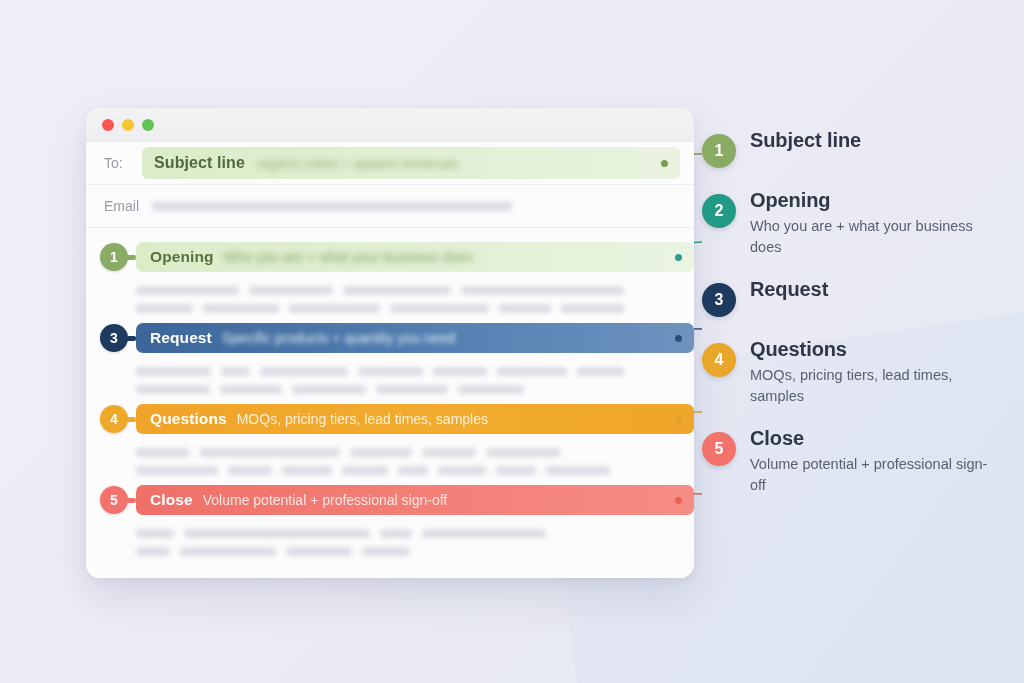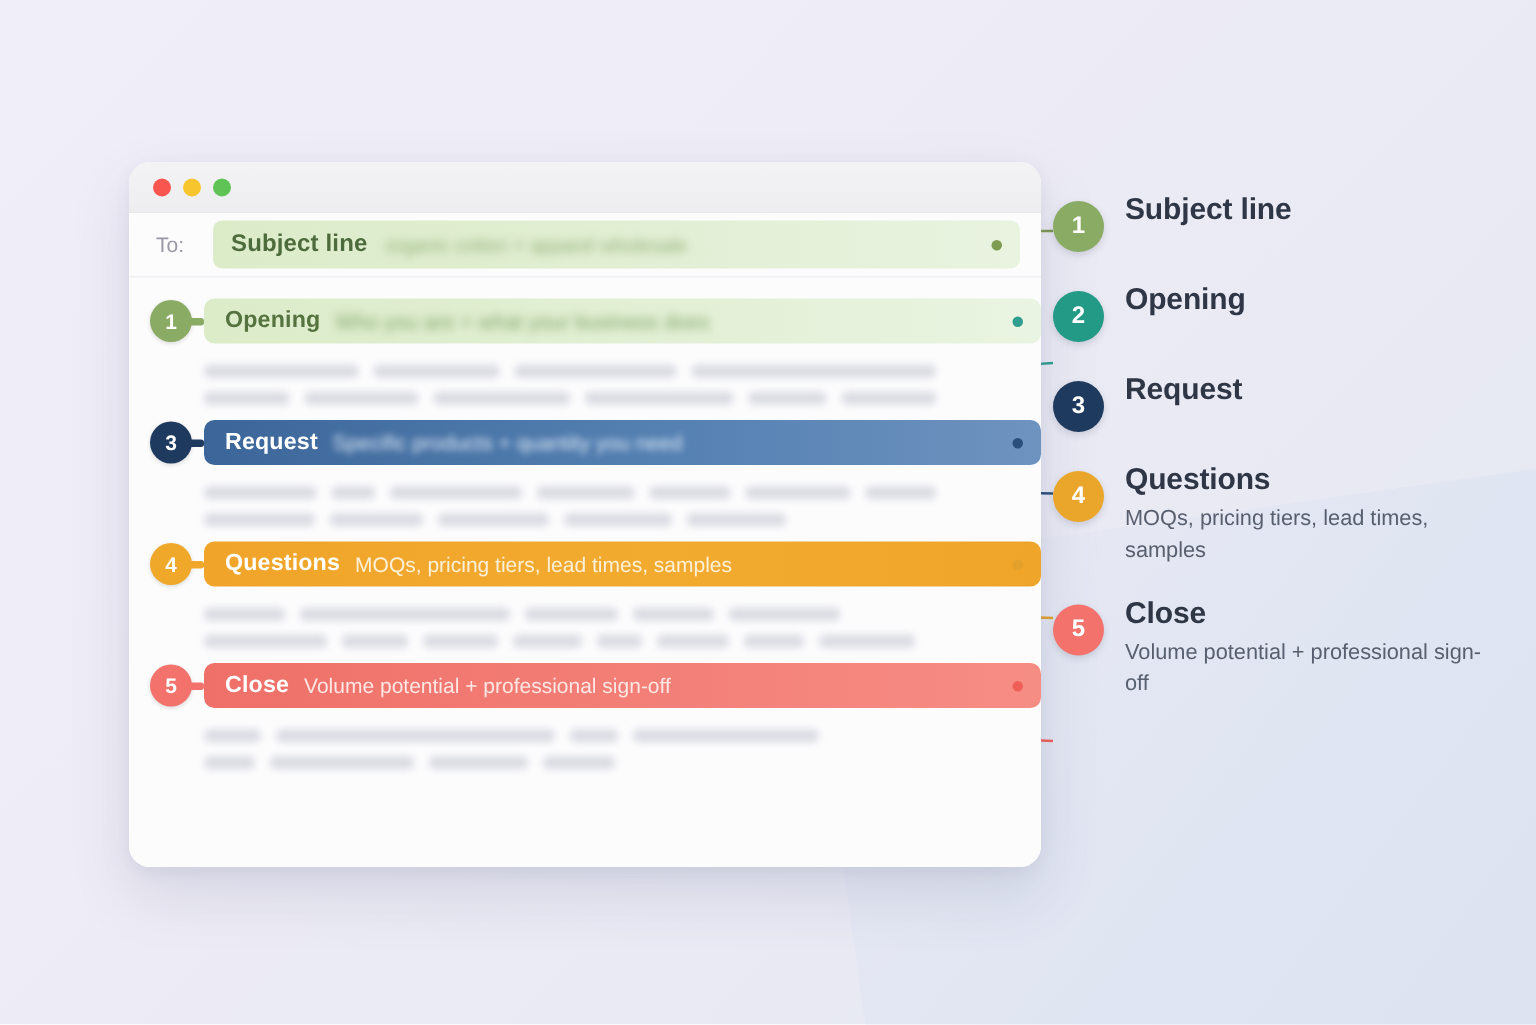--- a/index.html
+++ b/index.html
@@ -280,20 +280,24 @@
 
       <div class="field-row">
         <span class="field-label">To:</span>
         <div class="subject-pill" style="position: relative;">
           <span class="subject-strong">Subject line</span>
           <span class="blur-text">organic cotton + apparel wholesale</span>
         <span class="bar-dot" style="background: rgb(127, 155, 82); position: absolute;"></span>
           </div>
       </div>
 
+      <div class="field-row">
+        <span class="field-label email">Email</span>
+        <div class="skeleton" style="width:360px;"></div>
+      </div>
 
       <div class="steps">
           <div class="step-block">
             <div class="step-row">
               <div class="badge" style="background: rgb(138, 171, 99);">1</div>
               <div class="bar green">
                 <span class="bar-title">Opening</span>
                 <span class="bar-sub">Who you are + what your business does</span>
                 <span class="bar-dot" style="background: rgb(47, 158, 143);"></span>
               </div>
@@ -405,20 +409,21 @@
       <div class="legend-item">
         <div class="legend-badge" style="background: rgb(138, 171, 99);">1</div>
         <div class="legend-text">
           <div class="legend-title">Subject line</div>
         </div>
       </div>
       <div class="legend-item">
         <div class="legend-badge" style="background: rgb(35, 154, 133);">2</div>
         <div class="legend-text">
           <div class="legend-title">Opening</div>
+          <div class="legend-desc">Who you are + what your business does</div>
         </div>
       </div>
       <div class="legend-item">
         <div class="legend-badge" style="background: rgb(30, 58, 95);">3</div>
         <div class="legend-text">
           <div class="legend-title">Request</div>
         </div>
       </div>
       <div class="legend-item">
         <div class="legend-badge" style="background: rgb(234, 166, 42);">4</div>

